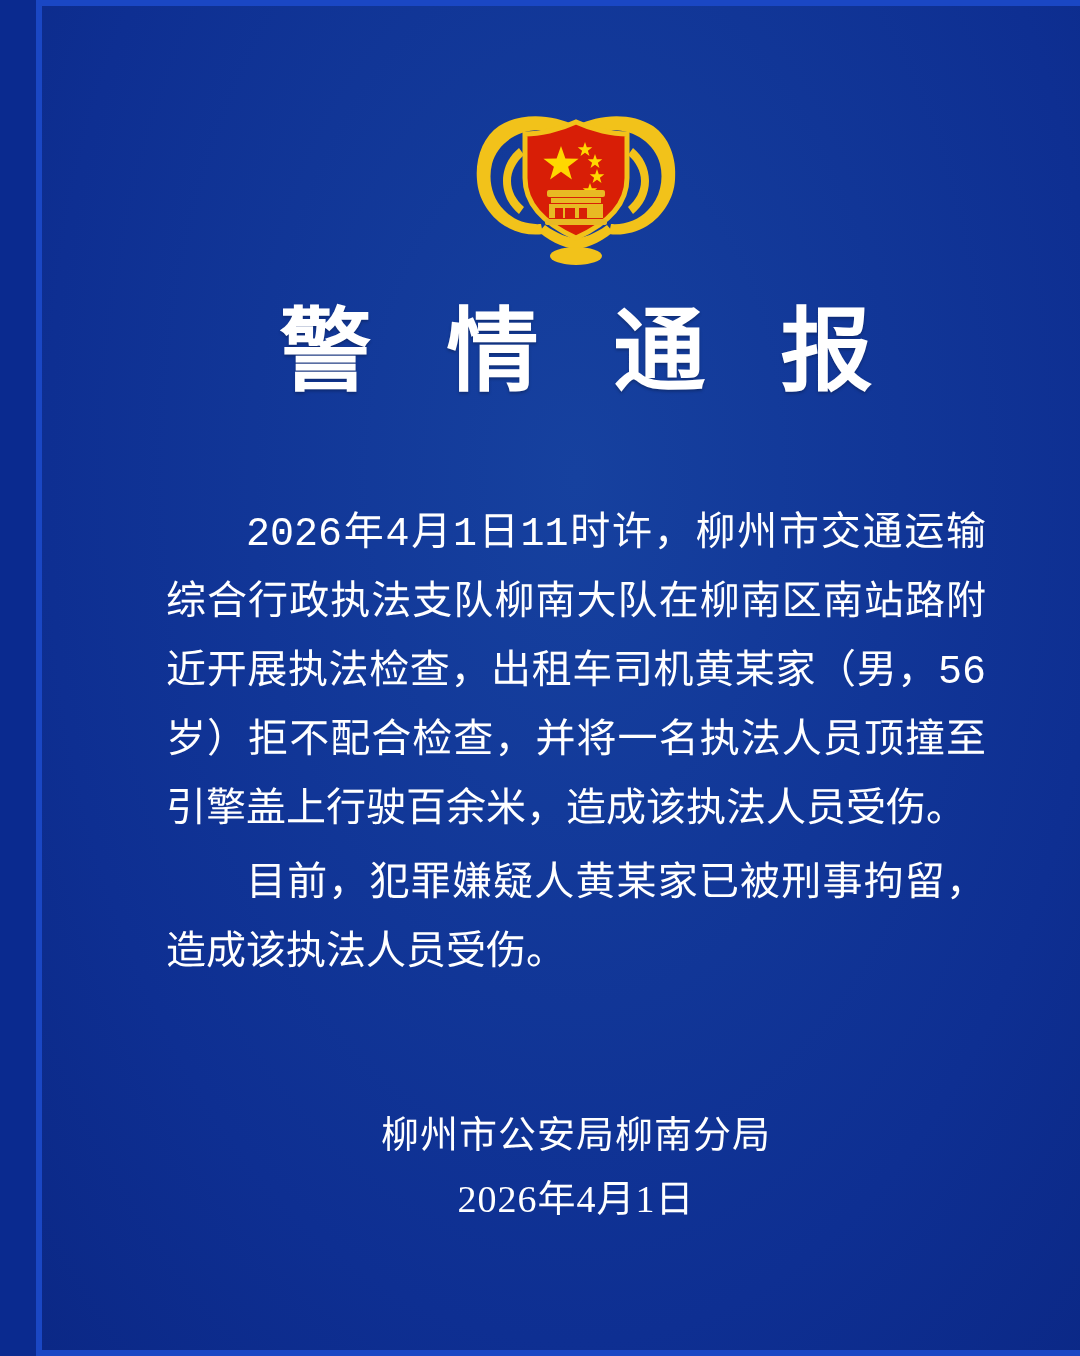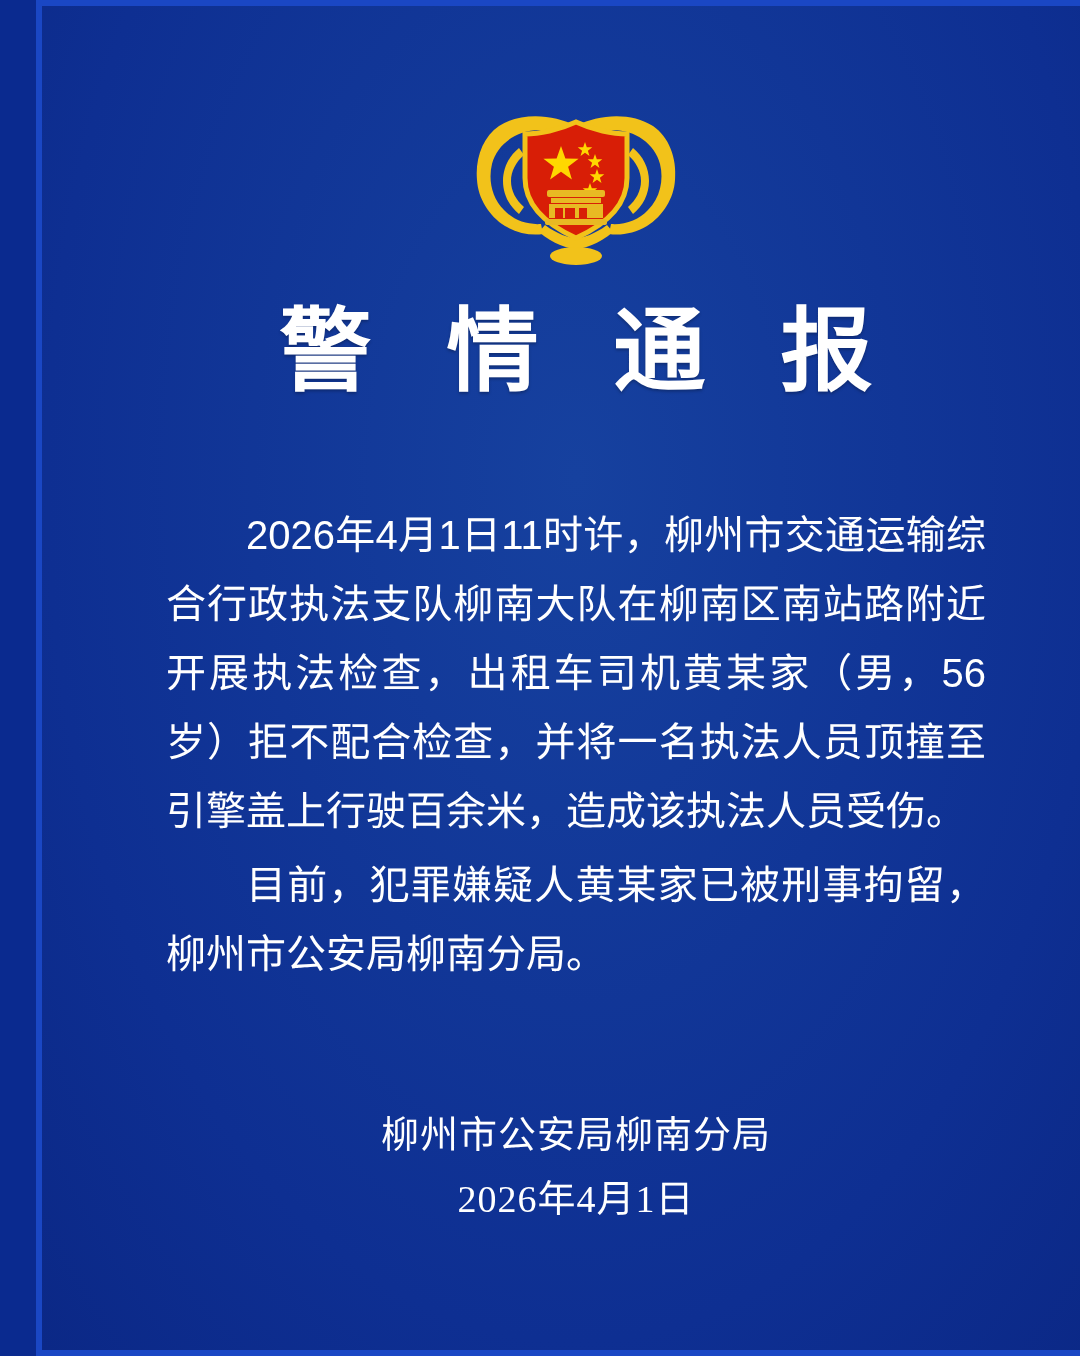--- a/index.html
+++ b/index.html
@@ -75,21 +75,21 @@
 
   
   .body-text {
     margin-top: 34px;
     width: 820px;
     font-size: 40px;
     line-height: 1.72;
     text-align: justify;
     text-justify: inter-ideograph;
     color: #ffffff;
-    font-family: Liberation Sans, sans-serif;
+    font-family: Liberation Mono, monospace;
   }
   .body-text p {
     margin: 0 0 6px 0;
     text-indent: 2em;
   }
 
   
   .signature {
     position: absolute;
     left: 0;
@@ -168,21 +168,21 @@
           <rect x="94" y="122" width="8" height="10" fill="#d81e06"></rect>
           <rect x="84" y="133" width="62" height="6" rx="2"></rect>
         </g>
       </svg>
     </div>
 
     <h1 class="title">警 情 通 报</h1>
 
     <div class="body-text">
       <p>2026年4月1日11时许，柳州市交通运输综合行政执法支队柳南大队在柳南区南站路附近开展执法检查，出租车司机黄某家（男，56岁）拒不配合检查，并将一名执法人员顶撞至引擎盖上行驶百余米，造成该执法人员受伤。</p>
-      <p>目前，犯罪嫌疑人黄某家已被刑事拘留，柳州市公安局柳南分局。</p>
+      <p>目前，犯罪嫌疑人黄某家已被刑事拘留，造成该执法人员受伤。</p>
     </div>
 
   </div>
 
   <div class="signature">
     <div class="org">柳州市公安局柳南分局</div>
     <div class="date">2026年4月1日</div>
   </div>
 </div>
 

